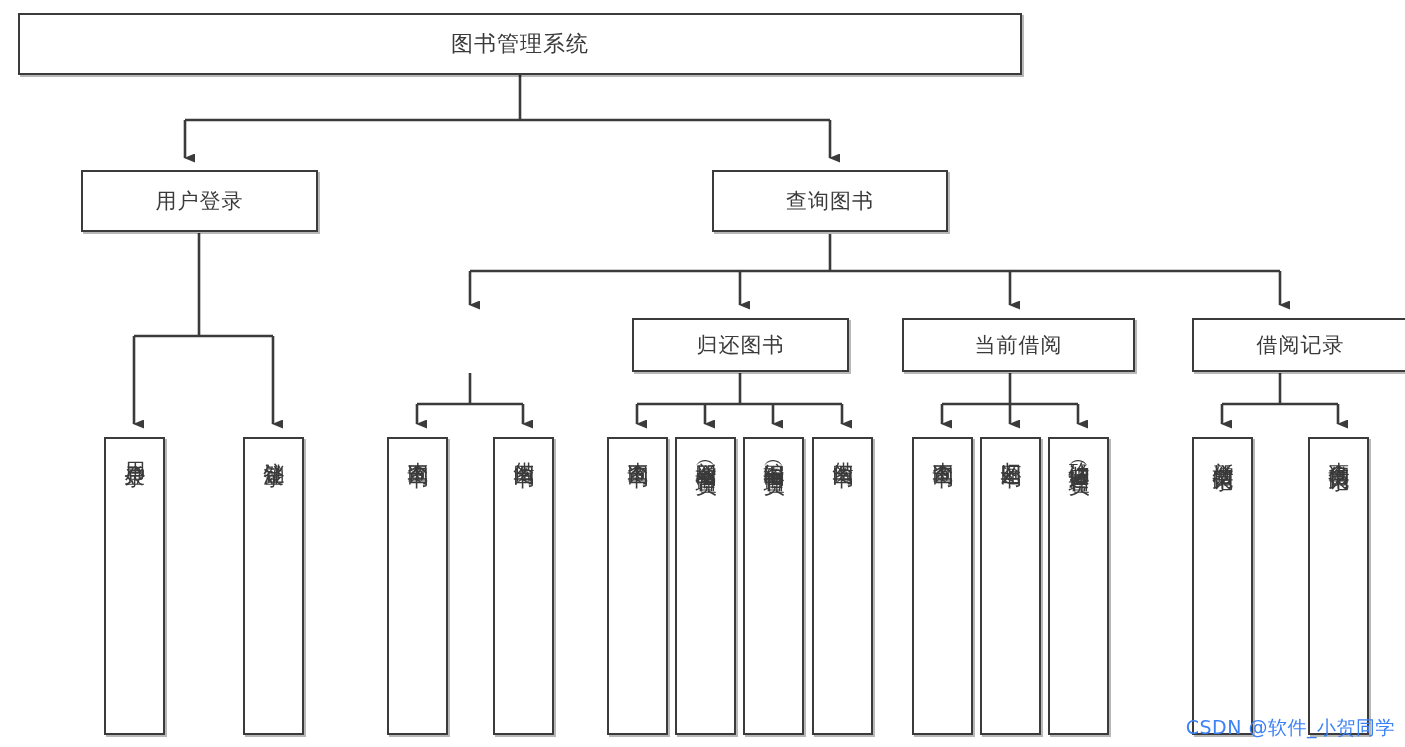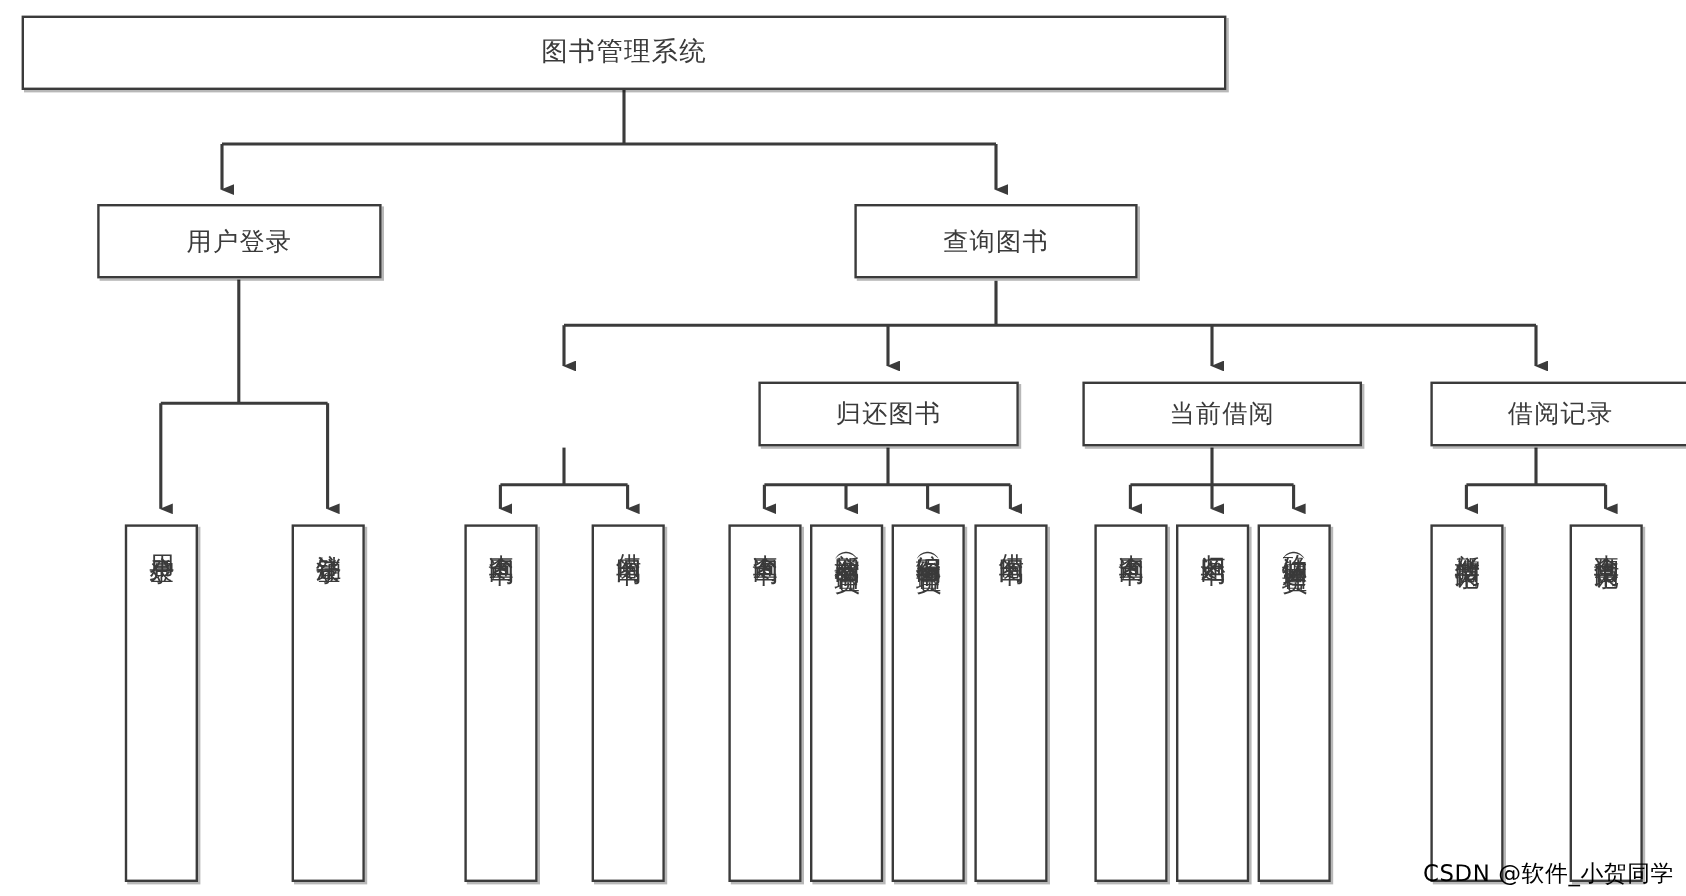--- a/index.html
+++ b/index.html
@@ -62,21 +62,21 @@
     letter-spacing: 2px;
     white-space: nowrap;
     height: auto;
   }
   
   #watermark {
     position: absolute;
     right: 10px;
     bottom: 6px;
     font-size: 19px;
-    color: #000000;
+    color: #3b82f6;
     letter-spacing: 0.5px;
     z-index: 6;
     white-space: nowrap;
     pointer-events: none;
   }
 </style>
 </head>
 <body>
 
 <div id="canvas">

